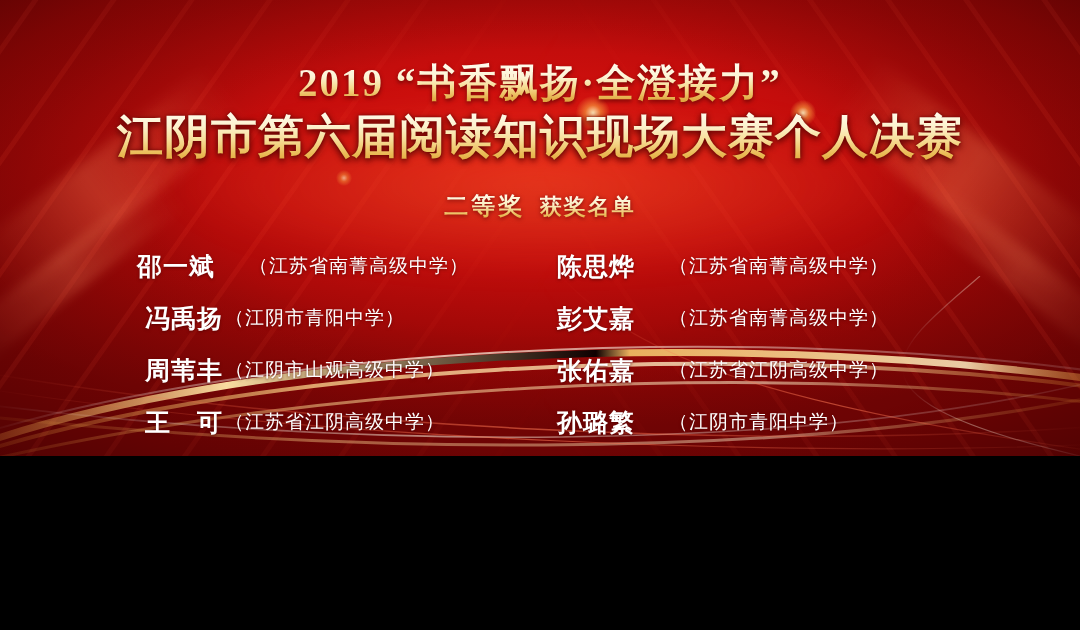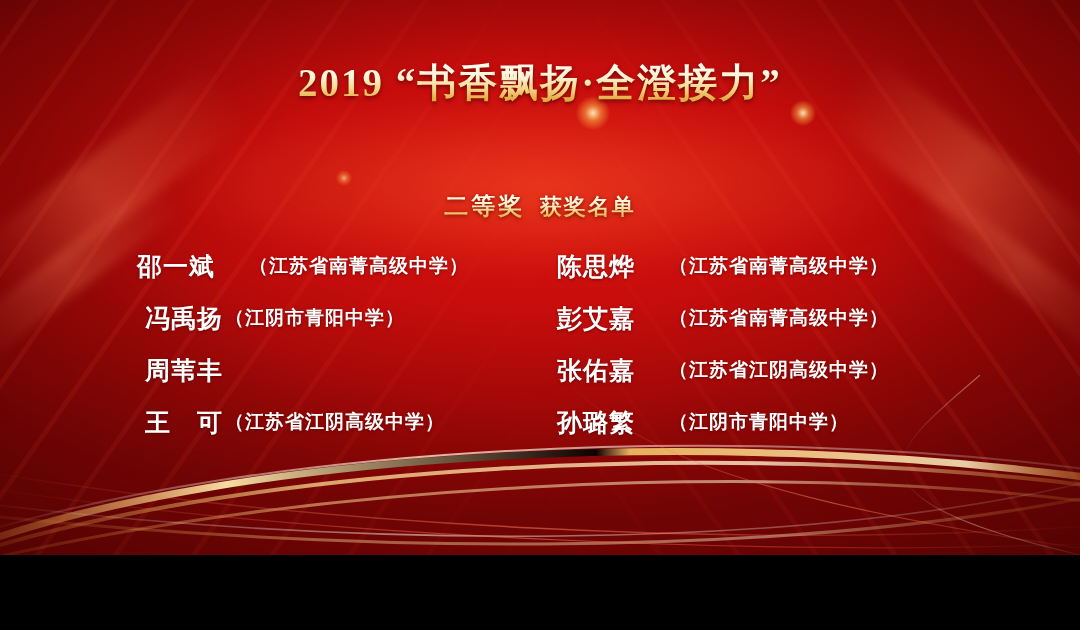--- a/index.html
+++ b/index.html
@@ -1,20 +1,20 @@
 <!DOCTYPE html>
 <html><head>
 <meta charset="utf-8">
 <style>
   html,body{margin:0;padding:0;background:#000;}
   body{font-family:"Liberation Sans", sans-serif;}
 
   .poster{
     position:relative;
-    width:1080px;height:555px;
+    width:1080px;height:456px;
     overflow:hidden;
     background:
       radial-gradient(ellipse 70% 60% at 50% 34%, #e01410 0%, #c40d0c 38%, #9e0807 68%, #7d0505 100%);
   }
 
   
   .bg-layer{position:absolute;inset:0;pointer-events:none;}
 
   .rays-left{
     background:repeating-linear-gradient(125deg,
@@ -151,21 +151,21 @@
   .w-name{
     font-family:"Liberation Serif", serif;
     font-weight:bold;
     font-size:25px;
     color:#ffffff;
     letter-spacing:1px;
     text-shadow:0 1px 3px rgba(80,0,0,.75);
   }
   .w-school{
     font-family:"Liberation Serif", serif;
-    font-weight:bold;
+    font-weight:normal;
     font-size:19px;
     color:#fdfdfd;
     letter-spacing:1px;
     margin-left:2px;
     text-shadow:0 1px 3px rgba(80,0,0,.7);
   }
 </style>
 </head>
 <body>
 
@@ -226,20 +226,21 @@
     <path d="M-20,96 C 300,150 760,176 1100,150" fill="none" stroke="url(#gdr)" stroke-width="1.4"></path>
     <path d="M-20,112 C 320,164 800,182 1100,168" fill="none" stroke="url(#gdr)" stroke-width="1.2"></path>
     <path d="M560,0 C 620,60 700,120 1100,176" fill="none" stroke="url(#gdr)" stroke-width="1.2"></path>
     <path d="M980,0 C 900,70 820,120 1080,180" fill="none" stroke="url(#gd3)" stroke-width="1.2" opacity="0.5"></path>
   </svg>
 
   <div class="content">
 
     <div class="title-block">
       <div class="title-year">2019 “书香飘扬·全澄接力”</div>
+      <div class="title-main">江阴市第六届阅读知识现场大赛个人决赛</div>
     </div>
 
     <div class="award-line">
       <span class="award-grade">二等奖</span>
       <span class="award-sub">获奖名单</span>
     </div>
 
     <div class="winner-grid">
 
       <div class="winner-cell left">
@@ -255,20 +256,21 @@
         <span class="w-name">冯禹扬</span>
         <span class="w-school">（江阴市青阳中学）</span>
       </div>
 
       <div class="winner-cell left">
         <span class="w-name">彭艾嘉</span>
         <span class="w-school">（江苏省南菁高级中学）</span>
       </div>
       <div class="winner-cell right">
         <span class="w-name">周苇丰</span>
+        <span class="w-school">（江阴市山观高级中学）</span>
       </div>
 
       <div class="winner-cell left">
         <span class="w-name">张佑嘉</span>
         <span class="w-school">（江苏省江阴高级中学）</span>
       </div>
       <div class="winner-cell right">
         <span class="w-name">王　可</span>
         <span class="w-school">（江苏省江阴高级中学）</span>
       </div>

